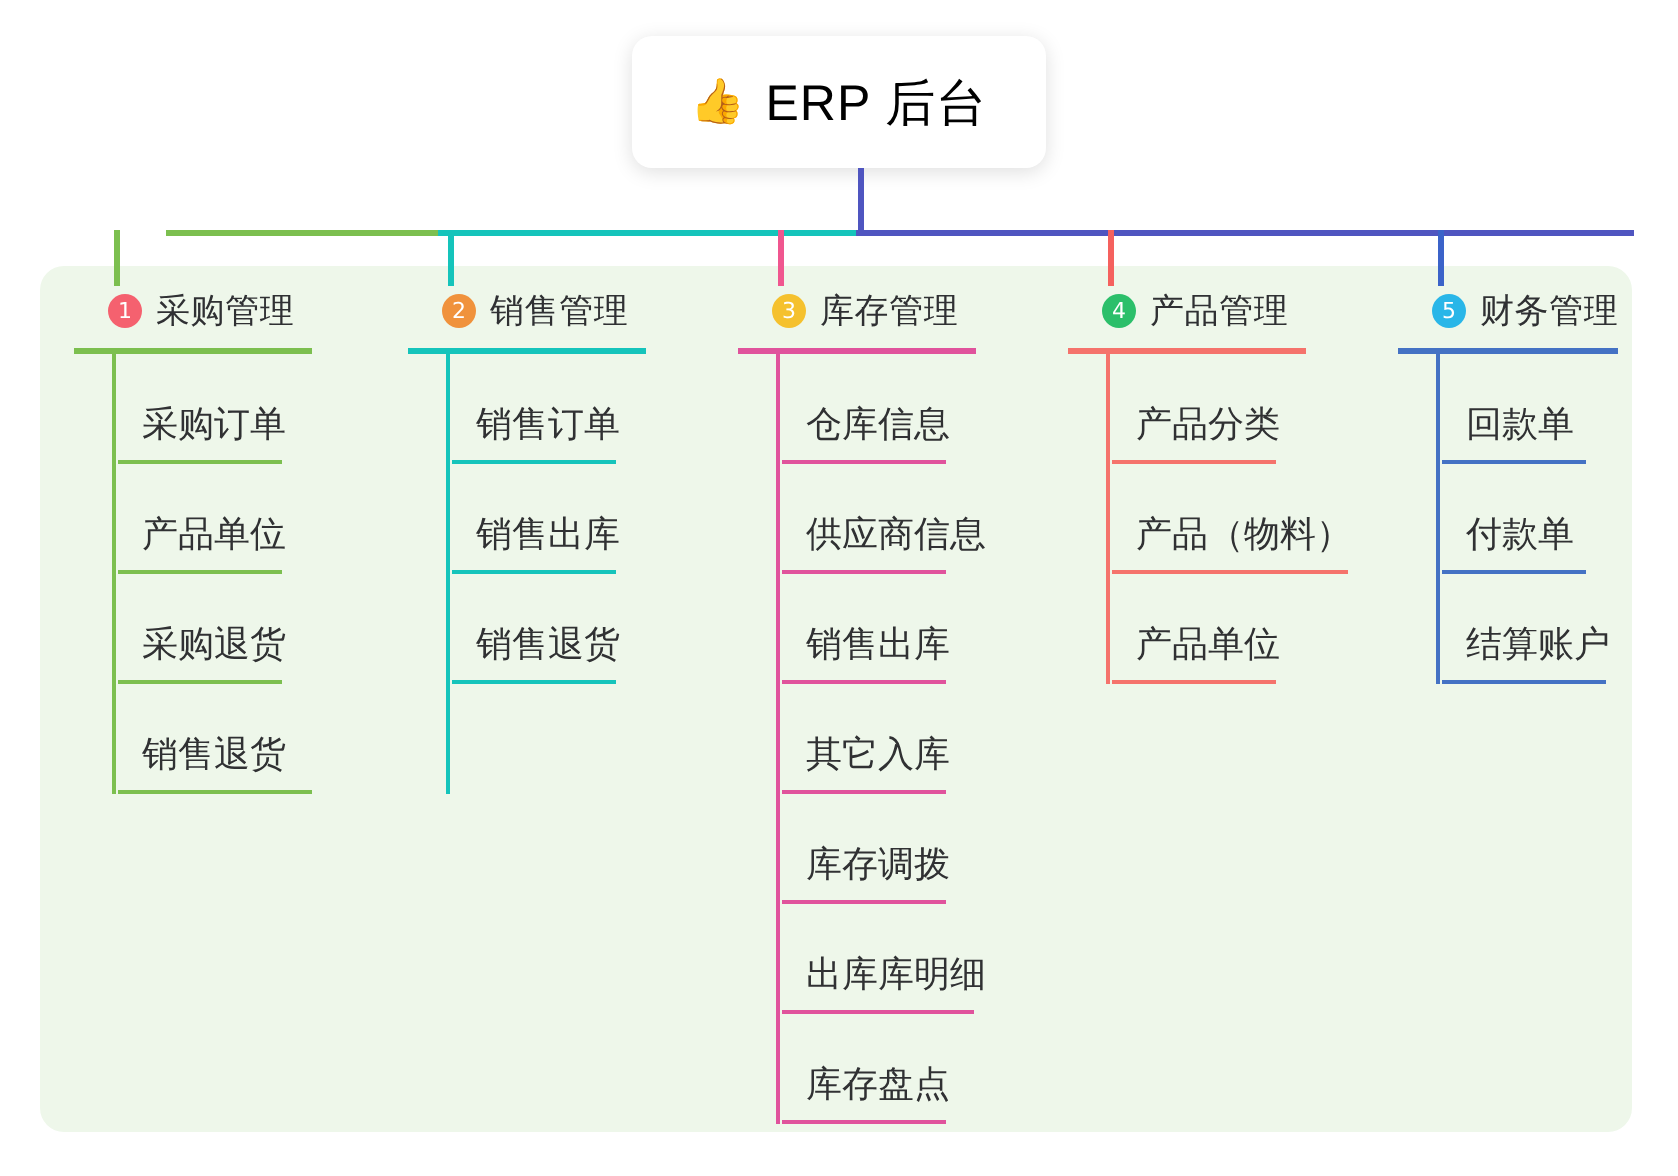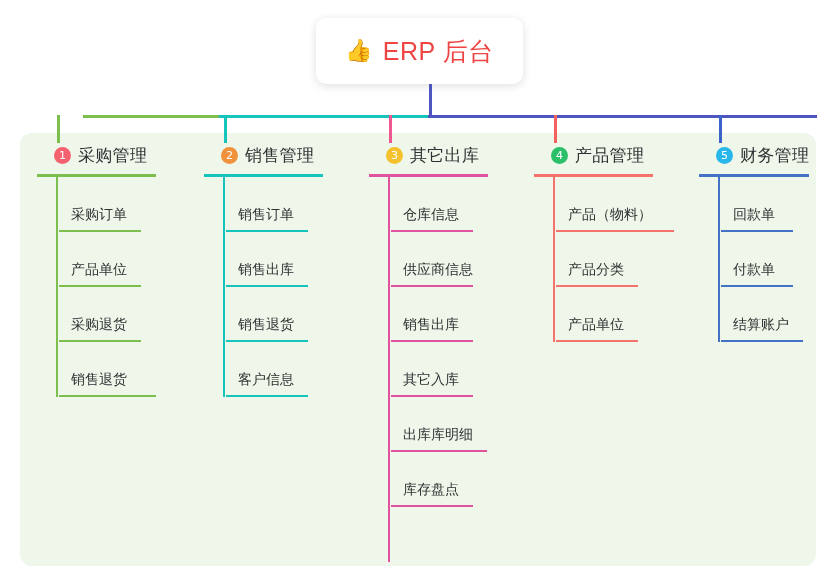--- a/index.html
+++ b/index.html
@@ -28,21 +28,21 @@
     box-shadow: 0 2px 10px rgba(0,0,0,0.13);
     display: flex;
     align-items: center;
     justify-content: center;
     gap: 10px;
     box-sizing: border-box;
   }
   #root-title {
     font-size: 25px;
     letter-spacing: 0.5px;
-    color: #ef4444;
+    color: #000000;
     white-space: nowrap;
   }
   .thumb-emoji {
     font-size: 22px;
     line-height: 1;
     display: inline-block;
   }
 
   
   #root-stem {
@@ -131,21 +131,21 @@
   }
   .leaf {
     position: relative;
     height: 55px;
     box-sizing: border-box;
   }
   .leaf-label {
     position: absolute;
     left: 12px;
     bottom: 8px;
-    font-size: 14px;
+    font-size: 18px;
     color: #303133;
     white-space: nowrap;
   }
   .leaf-rule {
     position: absolute;
     left: 0;
     bottom: 0;
     height: 2px;
   }
 
@@ -213,48 +213,48 @@
           <div class="leaf-rule" style="background: rgb(21, 196, 187); width: 82px;"></div>
         </div>
         <div class="leaf">
           <div class="leaf-label">销售出库</div>
           <div class="leaf-rule" style="background: rgb(21, 196, 187); width: 82px;"></div>
         </div>
         <div class="leaf">
           <div class="leaf-label">销售退货</div>
           <div class="leaf-rule" style="background: rgb(21, 196, 187); width: 82px;"></div>
         </div>
-        <div class="leaf">
-          <div class="leaf-label">客户信息</div>
-          <div class="leaf-rule" style="background: rgb(21, 196, 187); width: 82px;"></div>
-        </div>
       </div>
     </div>
     <div class="column" style="left: 369px; width: 152px;">
       <div class="col-head">
         <div class="badge" style="background: rgb(245, 193, 46);">3</div>
-        <div class="col-title">其它出库</div>
+        <div class="col-title">库存管理</div>
       </div>
       <div class="head-rule" style="background: rgb(224, 83, 156); width: 119px;"></div>
       <div class="items">
         <div class="spine" style="background: rgb(224, 83, 156); height: 385px;"></div>
         <div class="leaf">
           <div class="leaf-label">仓库信息</div>
           <div class="leaf-rule" style="background: rgb(224, 83, 156); width: 82px;"></div>
         </div>
         <div class="leaf">
           <div class="leaf-label">供应商信息</div>
           <div class="leaf-rule" style="background: rgb(224, 83, 156); width: 82px;"></div>
         </div>
         <div class="leaf">
           <div class="leaf-label">销售出库</div>
           <div class="leaf-rule" style="background: rgb(224, 83, 156); width: 82px;"></div>
         </div>
         <div class="leaf">
           <div class="leaf-label">其它入库</div>
+          <div class="leaf-rule" style="background: rgb(224, 83, 156); width: 82px;"></div>
+        </div>
+        <div class="leaf">
+          <div class="leaf-label">库存调拨</div>
           <div class="leaf-rule" style="background: rgb(224, 83, 156); width: 82px;"></div>
         </div>
         <div class="leaf">
           <div class="leaf-label">出库库明细</div>
           <div class="leaf-rule" style="background: rgb(224, 83, 156); width: 96px;"></div>
         </div>
         <div class="leaf">
           <div class="leaf-label">库存盘点</div>
           <div class="leaf-rule" style="background: rgb(224, 83, 156); width: 82px;"></div>
         </div>
@@ -262,28 +262,28 @@
     </div>
     <div class="column" style="left: 534px; width: 152px;">
       <div class="col-head">
         <div class="badge" style="background: rgb(43, 191, 106);">4</div>
         <div class="col-title">产品管理</div>
       </div>
       <div class="head-rule" style="background: rgb(245, 115, 108); width: 119px;"></div>
       <div class="items">
         <div class="spine" style="background: rgb(245, 115, 108); height: 165px;"></div>
         <div class="leaf">
+          <div class="leaf-label">产品分类</div>
+          <div class="leaf-rule" style="background: rgb(245, 115, 108); width: 82px;"></div>
+        </div>
+        <div class="leaf">
           <div class="leaf-label">产品（物料）</div>
           <div class="leaf-rule" style="background: rgb(245, 115, 108); width: 118px;"></div>
         </div>
         <div class="leaf">
-          <div class="leaf-label">产品分类</div>
-          <div class="leaf-rule" style="background: rgb(245, 115, 108); width: 82px;"></div>
-        </div>
-        <div class="leaf">
           <div class="leaf-label">产品单位</div>
           <div class="leaf-rule" style="background: rgb(245, 115, 108); width: 82px;"></div>
         </div>
       </div>
     </div>
     <div class="column" style="left: 699px; width: 152px;">
       <div class="col-head">
         <div class="badge" style="background: rgb(41, 182, 232);">5</div>
         <div class="col-title">财务管理</div>
       </div>

